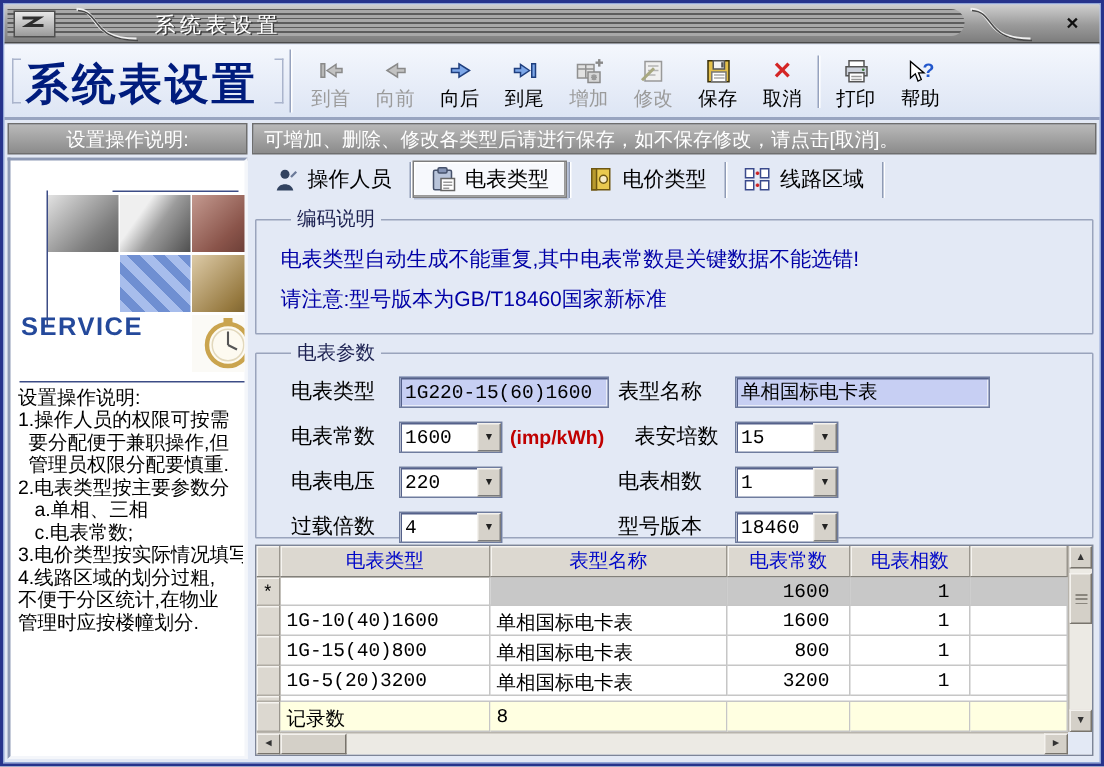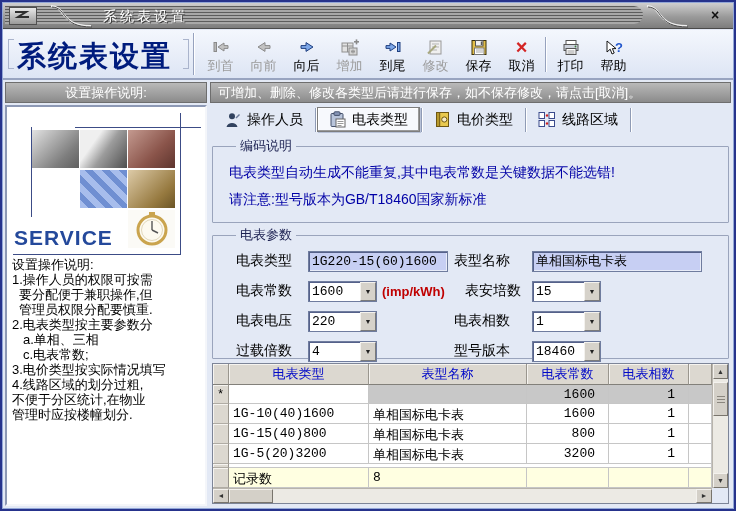--- a/index.html
+++ b/index.html
@@ -37,36 +37,36 @@
   .tb-btn .ic { height:22px; display:flex; align-items:center; justify-content:center; }
   .tb-btn .lb { font-size:13px; color:#000; line-height:15px; }
   .tb-btn.disabled .lb { color:#9b9b9b; }
   .tb-sep { width:2px; margin:6px 2px; border-left:1px solid #96a2be; border-right:1px solid #ffffff; }
   .cancel-x { font-size:20px; font-weight:bold; color:#d42525; line-height:20px; }
 
   
   .main { position:absolute; top:80px; left:3px; right:3px; bottom:3px; display:flex; gap:3px; }
 
   
-  .sidebar { width:202px; display:flex; flex-direction:column; }
+  .sidebar { width:160px; display:flex; flex-direction:column; }
   .graybar { height:21px; background:linear-gradient(180deg,#b9b9b9,#8b8b8b); border:1px solid #6e6e6e;
              color:#ffffff; font-size:13px; line-height:19px; }
   .sidebar .graybar { text-align:center; }
   .sidebar-panel { flex:1; margin-top:2px; background:#ffffff; border:2px solid; position:relative; overflow:hidden;
              border-color:#8d99b5 #f4f6fa #f4f6fa #8d99b5; }
   .collage { position:absolute; inset:0; }
   .xline { position:absolute; background:#3c4c86; }
   .tile { position:absolute; width:47px; height:38px; }
   .t-tools { left:25px; top:23px;  background:linear-gradient(135deg,#e2e2e2,#7e7e7e 70%,#5f5f5f); }
   .t-pen   { left:73px; top:23px;  background:linear-gradient(125deg,#efefef 30%,#9c9c9c 55%,#4f4f4f); }
   .t-pens  { left:121px; top:23px; background:linear-gradient(135deg,#c49a90,#8a544a 60%,#5e352e); }
   .t-kbd   { left:73px; top:63px;  background:repeating-linear-gradient(45deg,#a7bdec 0 6px,#6f8fd2 6px 12px); }
   .t-docs  { left:121px; top:63px; background:linear-gradient(135deg,#ddcba8,#96793f 70%,#6b5526); }
   .t-watch { left:121px; top:103px; background:#fbfaf6; display:flex; align-items:center; justify-content:center; }
-  .service { position:absolute; left:7px; top:119px; font-weight:bold; font-size:21px; letter-spacing:1px; color:#24499b; }
+  .service { position:absolute; left:7px; top:101px; font-weight:bold; font-size:17px; letter-spacing:1px; color:#24499b; }
   .instructions { position:absolute; top:150px; left:5px; right:1px; font-size:13px; line-height:15px;
              color:#000000; white-space:nowrap; overflow:hidden; }
   .instructions .ind1 { padding-left:7px; }
   .instructions .ind2 { padding-left:11px; }
 
   
   .content { flex:1; display:flex; flex-direction:column; min-width:0; }
   .notice-bar { padding-left:7px; }
   .tabs { height:30px; display:flex; align-items:center; padding:3px 0 0 3px; }
   .tab { height:25px; display:flex; align-items:center; gap:6px; padding:0 11px; font-size:14px; color:#000; cursor:default; }
@@ -177,42 +177,42 @@
         <span class="lb">向前</span>
       </div>
       <div class="tb-btn">
         <span class="ic">
           <svg width="20" height="16" viewBox="0 0 20 16">
               <polygon points="16,8 9,3.6 9,6.6 4,6.6 4,9.4 9,9.4 9,12.4" fill="#7da7e8" stroke="#1f3f7f"></polygon>
             </svg>
         </span>
         <span class="lb">向后</span>
       </div>
+      <div class="tb-btn">
+        <span class="ic">
+          <svg width="20" height="16" viewBox="0 0 20 16">
+              <polygon points="13,8 7,4 7,6.6 3,6.6 3,9.4 7,9.4 7,12" fill="#7da7e8" stroke="#1f3f7f"></polygon>
+              <rect x="14.5" y="3.5" width="2.5" height="9" fill="#7da7e8" stroke="#1f3f7f"></rect>
+            </svg>
+        </span>
+        <span class="lb">到尾</span>
+      </div>
       <div class="tb-btn disabled">
         <span class="ic">
           <svg width="20" height="17" viewBox="0 0 20 17">
               <rect x="2" y="4" width="11" height="9" fill="#e2e2e2" stroke="#909090"></rect>
               <line x1="2" y1="7" x2="13" y2="7" stroke="#909090"></line>
               <line x1="7.5" y1="4" x2="7.5" y2="13" stroke="#909090"></line>
               <rect x="14" y="2" width="5" height="1.6" fill="#8a8a8a"></rect>
               <rect x="15.7" y="0.4" width="1.6" height="5" fill="#8a8a8a"></rect>
               <rect x="9" y="9" width="8" height="7" fill="#d6d6d6" stroke="#8a8a8a"></rect>
               <path d="M13,10.5 L13,14.5 M11,12.5 L15,12.5 M11.5,11 L14.5,14 M14.5,11 L11.5,14" stroke="#999" stroke-width="1"></path>
             </svg>
         </span>
         <span class="lb">增加</span>
-      </div>
-      <div class="tb-btn">
-        <span class="ic">
-          <svg width="20" height="16" viewBox="0 0 20 16">
-              <polygon points="13,8 7,4 7,6.6 3,6.6 3,9.4 7,9.4 7,12" fill="#7da7e8" stroke="#1f3f7f"></polygon>
-              <rect x="14.5" y="3.5" width="2.5" height="9" fill="#7da7e8" stroke="#1f3f7f"></rect>
-            </svg>
-        </span>
-        <span class="lb">到尾</span>
       </div>
       <div class="tb-btn disabled">
         <span class="ic">
           <svg width="19" height="17" viewBox="0 0 19 17">
               <rect x="4" y="2" width="11" height="13" fill="#f0f0f0" stroke="#999"></rect>
               <line x1="6" y1="5" x2="13" y2="5" stroke="#b5b5b5"></line>
               <line x1="6" y1="8" x2="13" y2="8" stroke="#b5b5b5"></line>
               <line x1="6" y1="11" x2="11" y2="11" stroke="#b5b5b5"></line>
               <line x1="2" y1="14.5" x2="10" y2="6.5" stroke="#a8a880" stroke-width="2"></line>
             </svg>

